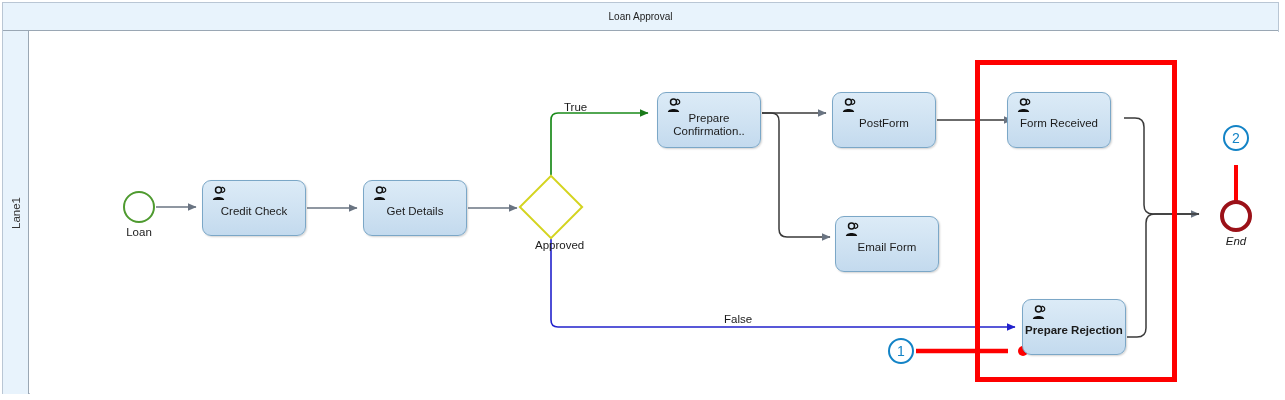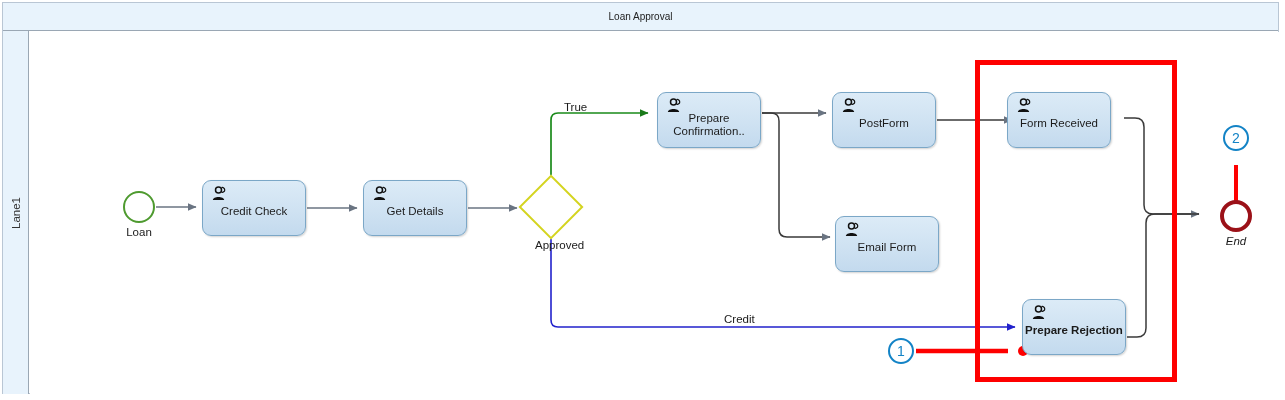--- a/index.html
+++ b/index.html
@@ -144,21 +144,21 @@
       <path d="M2.5,20 C2.5,14.5 17.5,14.5 17.5,20 Z" fill="#111"></path>
       <path d="M14,3.5 a3.2,3.2 0 1,1 0,6" fill="none" stroke="#111" stroke-width="1.6"></path>
     </svg>
     <div class="tlabel">Get Details</div>
   </div>
 
   <div class="gateway" style="left:528px;top:184px;"></div>
   <div class="gw-label" style="left:491px;top:239px;margin-left:44px;">Approved</div>
 
   <div class="flabel" style="left:564px;top:101px;">True</div>
-  <div class="flabel" style="left:724px;top:313px;">Credit</div>
+  <div class="flabel" style="left:724px;top:313px;">False</div>
 
   <div class="task two-line" style="left:657px;top:92px;">
     <svg class="ticon" viewBox="0 0 24 24">
       <circle cx="10" cy="6.5" r="4" fill="none" stroke="#111" stroke-width="2"></circle>
       <path d="M2.5,20 C2.5,14.5 17.5,14.5 17.5,20 Z" fill="#111"></path>
       <path d="M14,3.5 a3.2,3.2 0 1,1 0,6" fill="none" stroke="#111" stroke-width="1.6"></path>
     </svg>
     <div class="tlabel">Prepare Confirmation..</div>
   </div>
 

